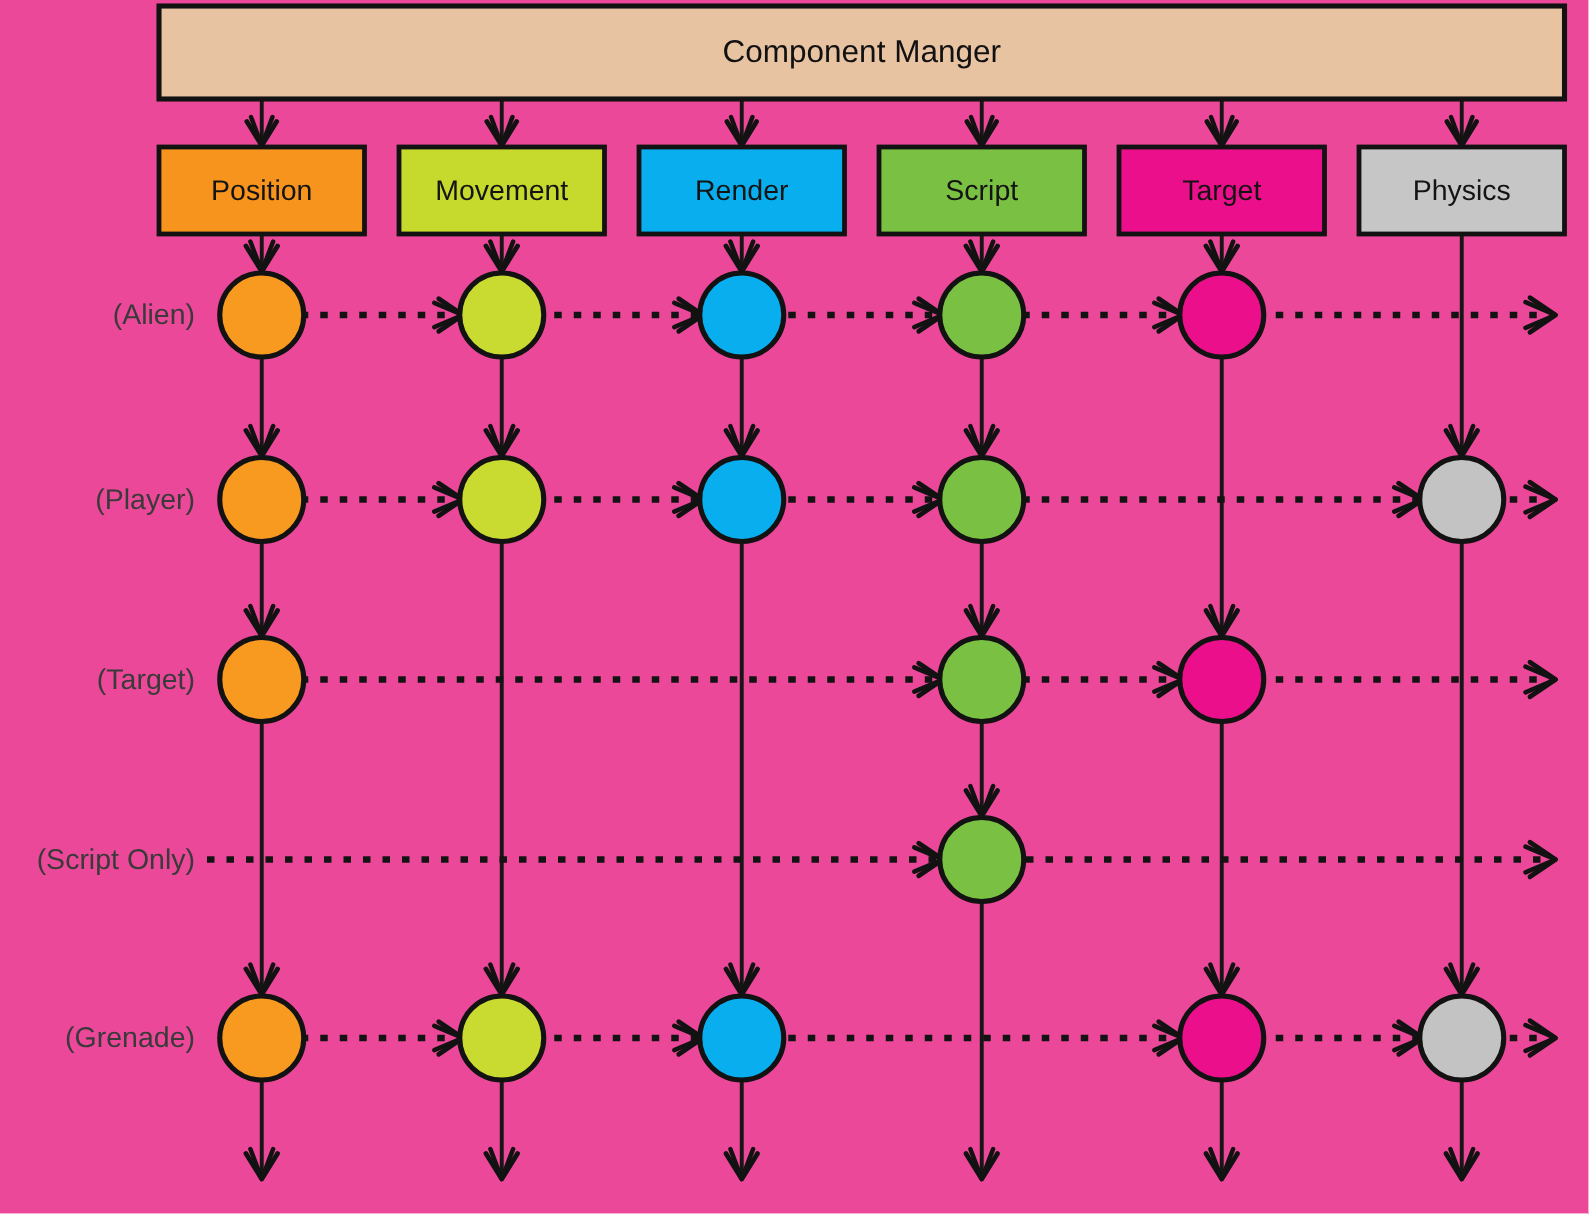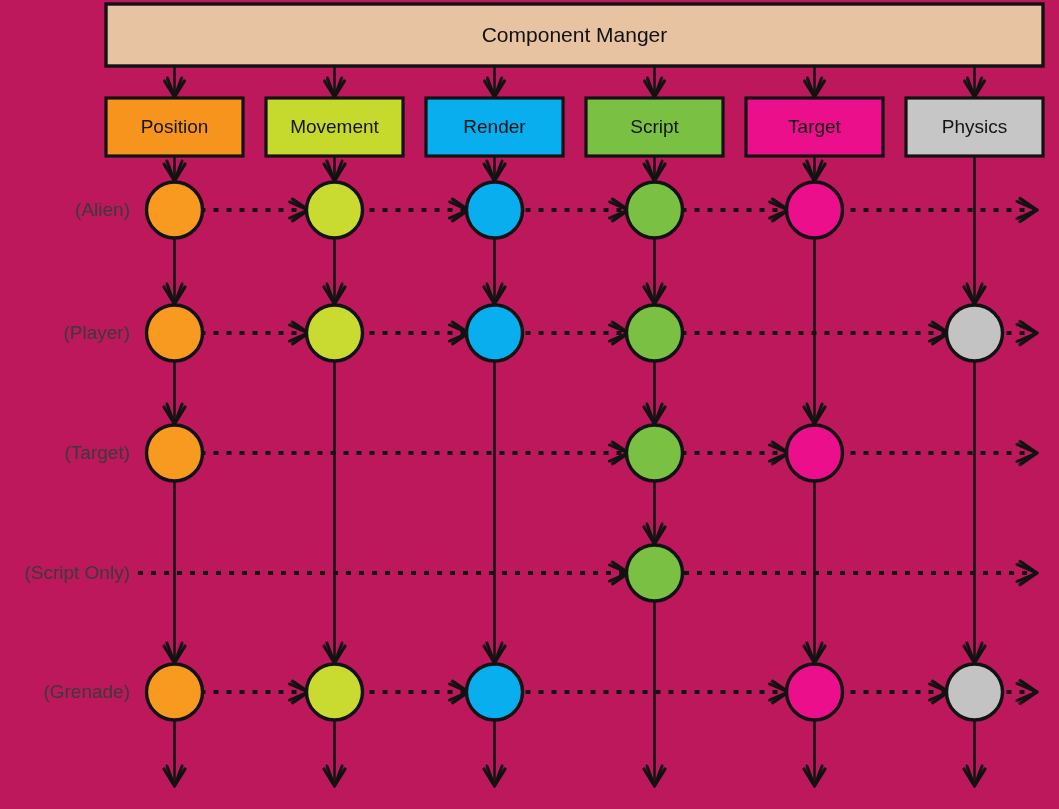--- a/index.html
+++ b/index.html
@@ -1,18 +1,18 @@
 <!DOCTYPE html>
 <html><head>
 <meta charset="utf-8">
 <title>Component Manager Entity Diagram</title>
 <style>
   html,body{margin:0;padding:0;background:#ffffff;}
   body{font-family:"Liberation Sans",sans-serif;}
-  #stage{position:relative;width:1059px;height:809px;background:#be185d;overflow:hidden;}
+  #stage{position:relative;width:1059px;height:809px;background:#ec4899;overflow:hidden;}
   #svgroot{position:absolute;left:0;top:0;width:1059px;height:809px;}
 
   .mgr-label{
     font-family:"Liberation Sans",sans-serif;
     font-size:21px; fill:#111; text-anchor:middle; dominant-baseline:middle;
   }
   .comp-label{
     font-family:"Liberation Sans",sans-serif;
     font-size:19px; fill:#141414; text-anchor:middle; dominant-baseline:middle;
   }

